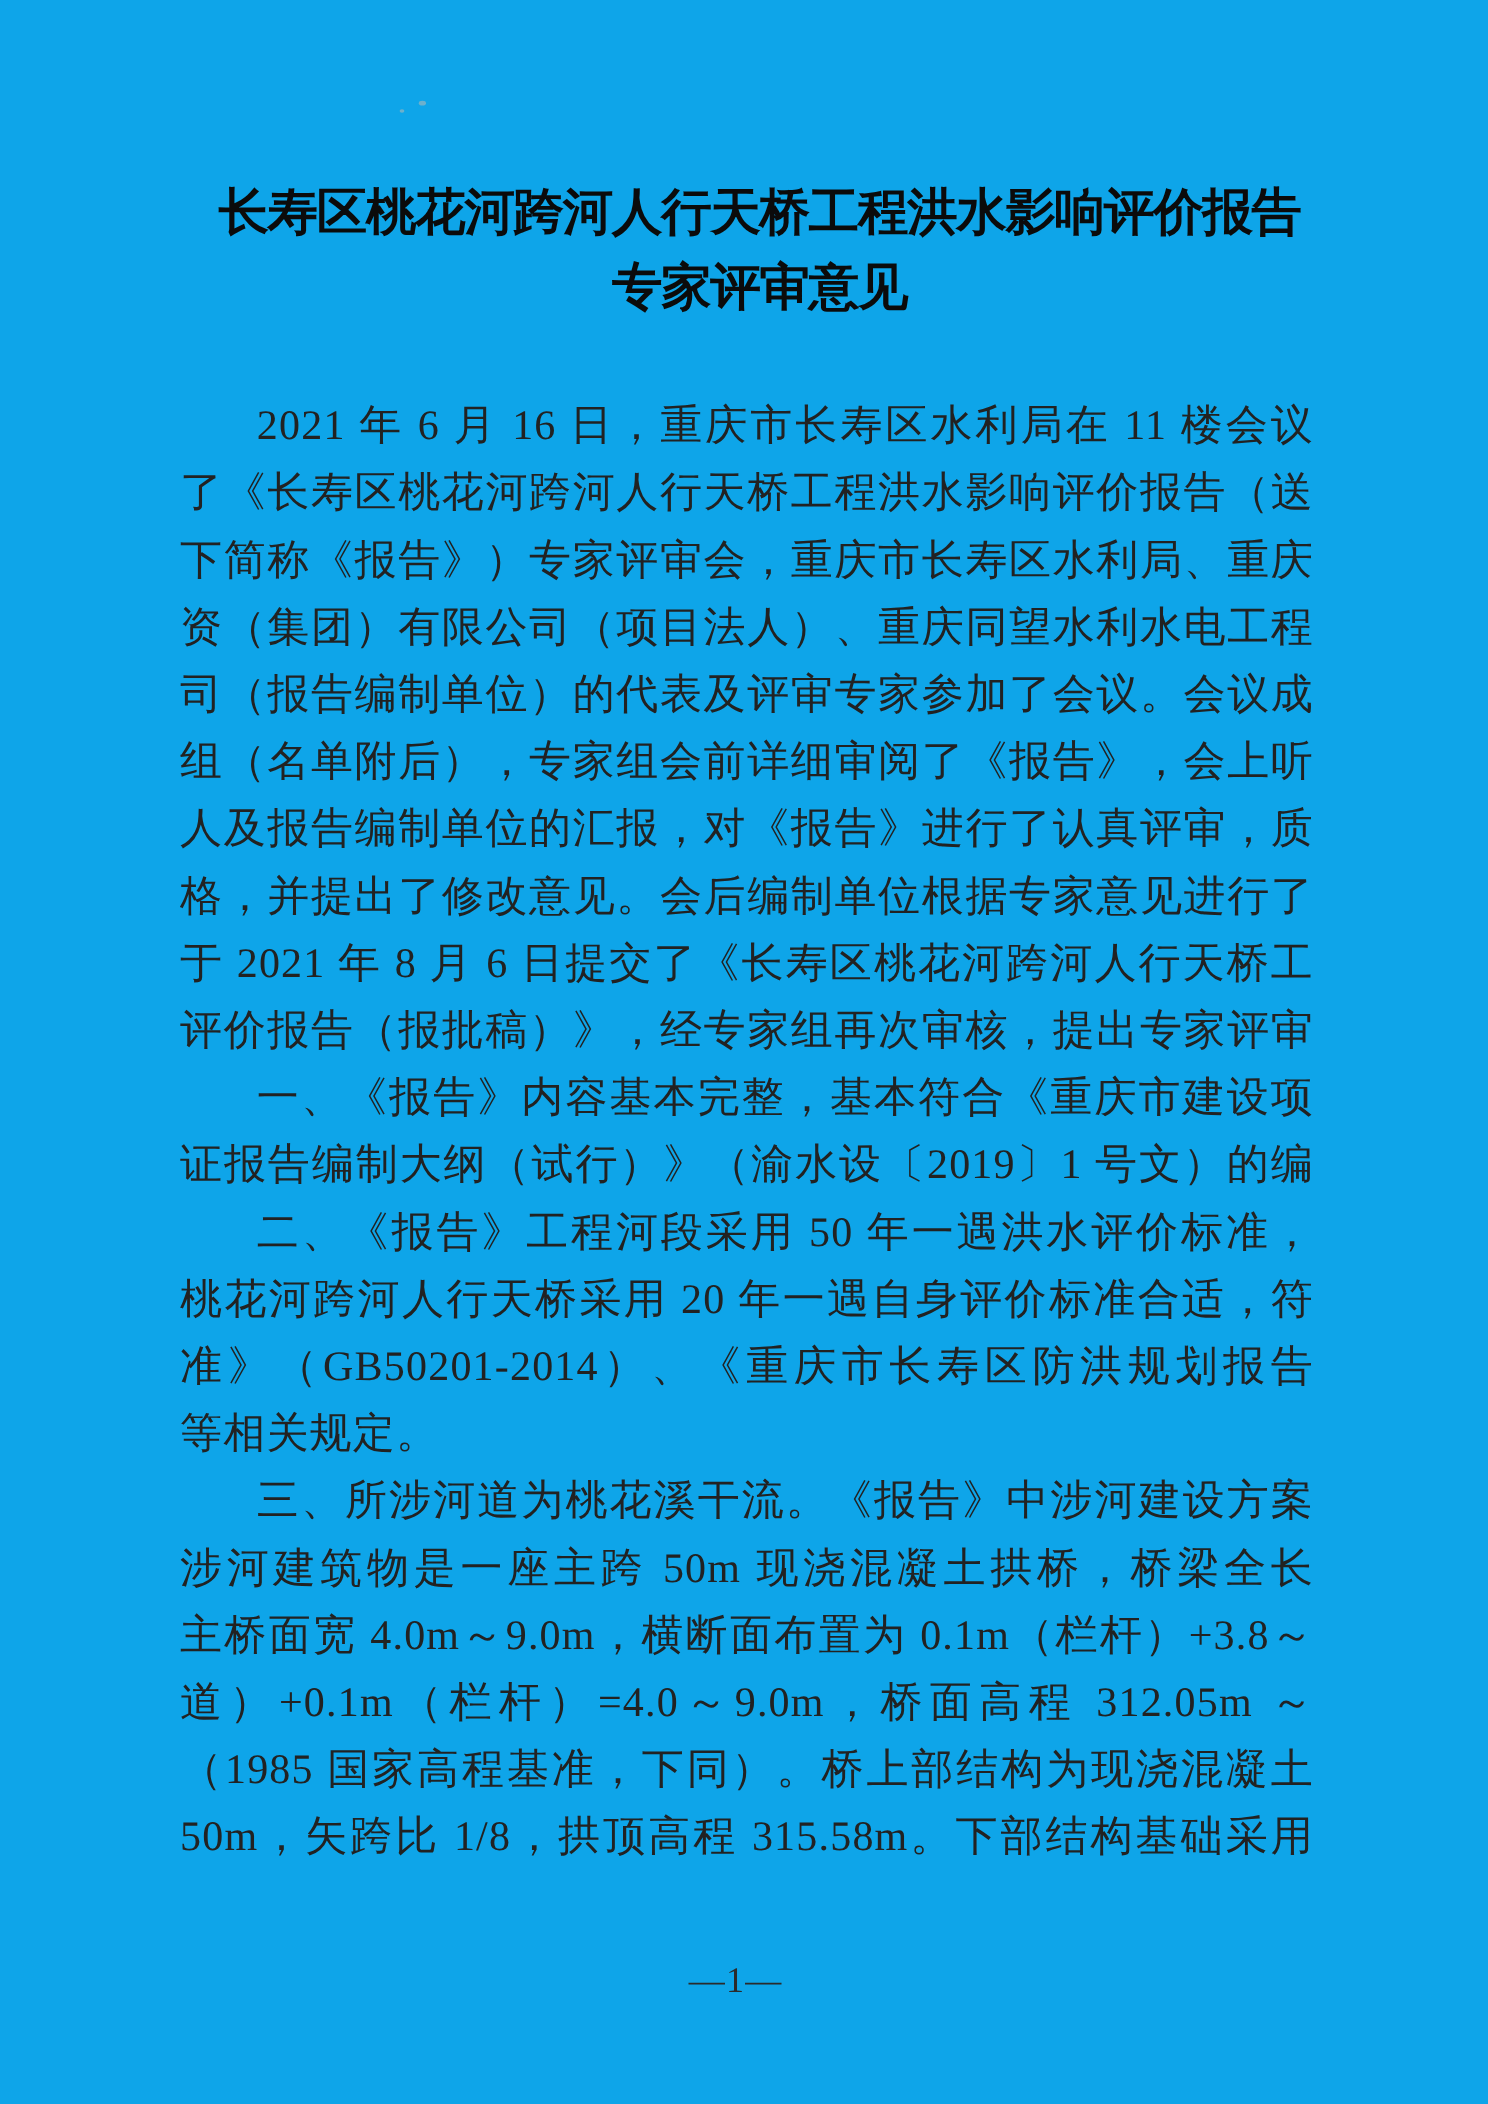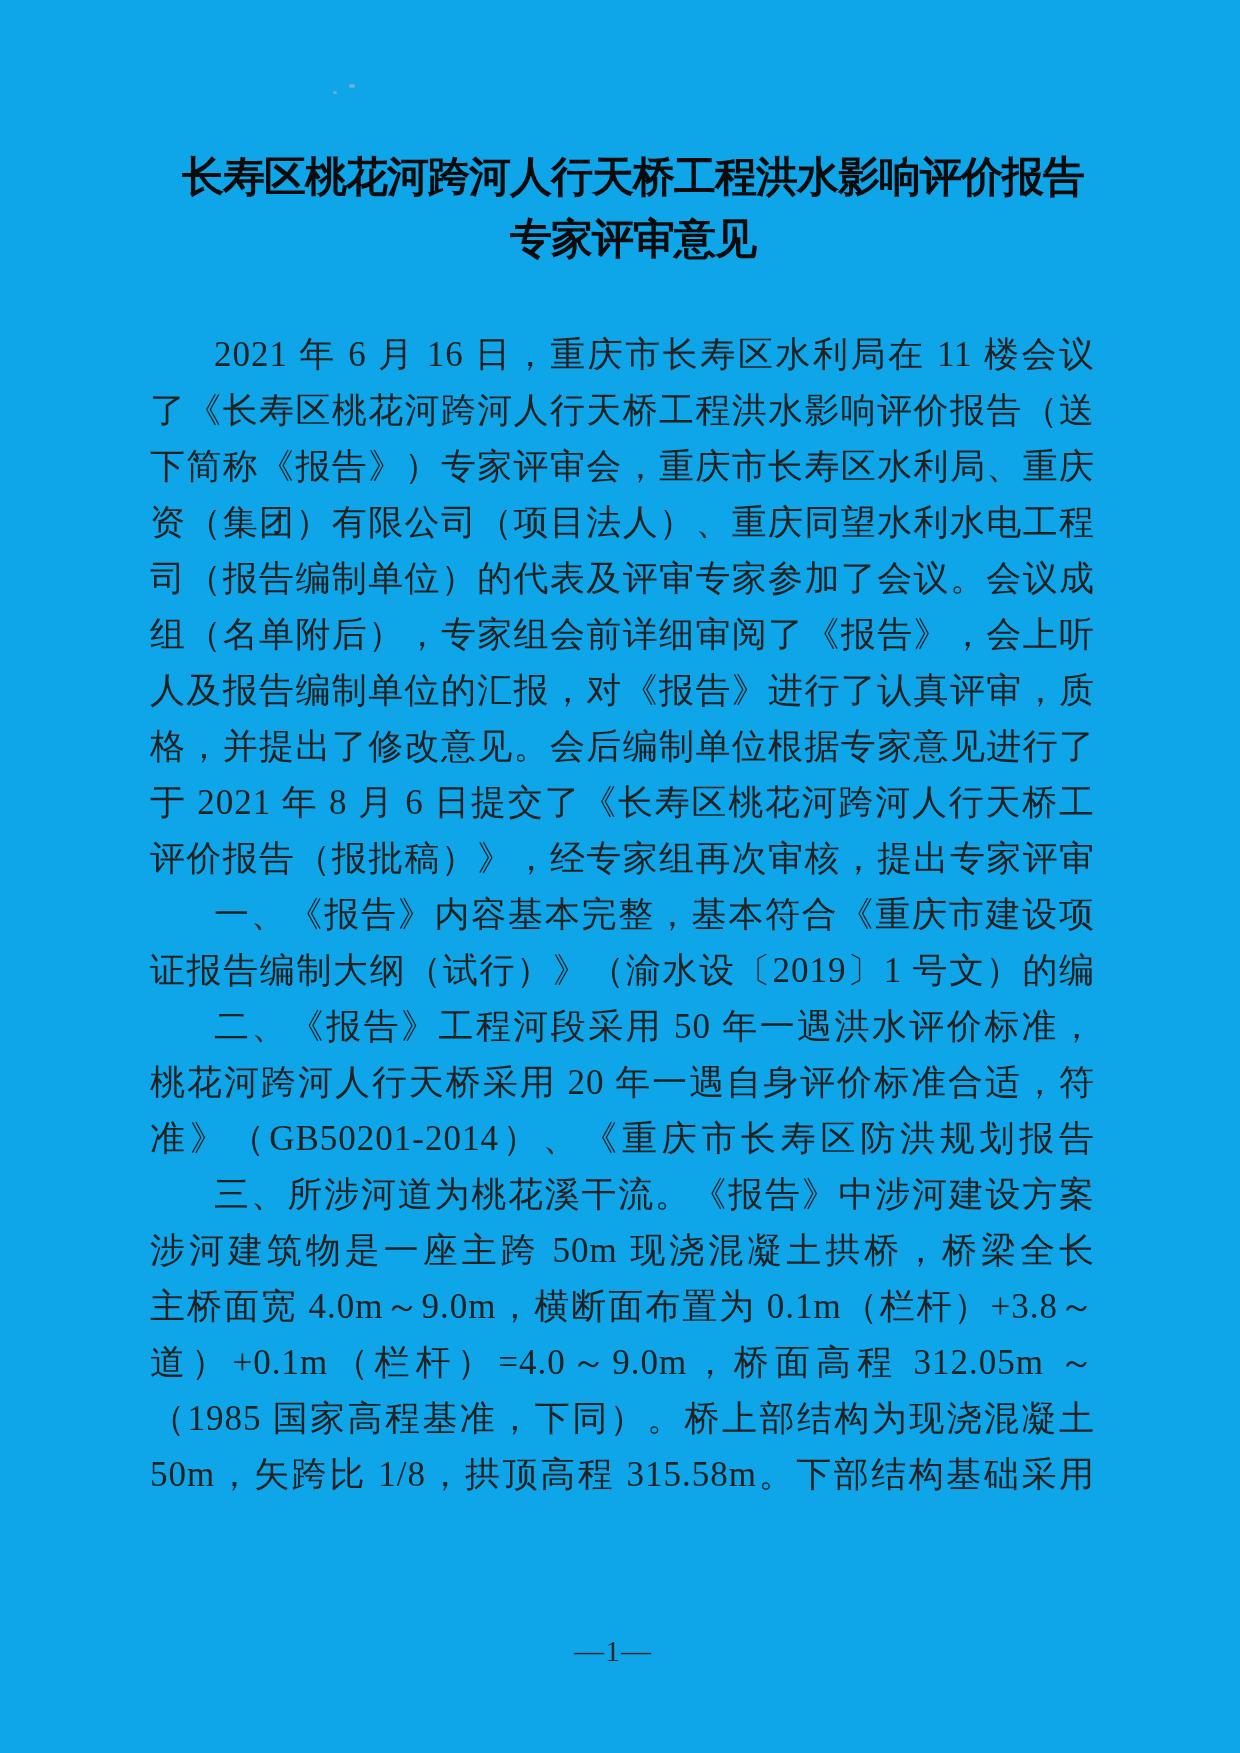--- a/index.html
+++ b/index.html
@@ -93,20 +93,21 @@
       <div class="line full">组（名单附后），专家组会前详细审阅了《报告》，会上听取了项目法</div>
       <div class="line full">人及报告编制单位的汇报，对《报告》进行了认真评审，质量评定合</div>
       <div class="line full">格，并提出了修改意见。会后编制单位根据专家意见进行了修改补充，</div>
       <div class="line full">于 2021 年 8 月 6 日提交了《长寿区桃花河跨河人行天桥工程洪水影响</div>
       <div class="line">评价报告（报批稿）》，经专家组再次审核，提出专家评审意见如下：</div>
       <div class="line indent full">一、《报告》内容基本完整，基本符合《重庆市建设项目水影响论</div>
       <div class="line">证报告编制大纲（试行）》（渝水设〔2019〕1 号文）的编制要求。</div>
       <div class="line indent full">二、《报告》工程河段采用 50 年一遇洪水评价标准，涉河建筑物</div>
       <div class="line full">桃花河跨河人行天桥采用 20 年一遇自身评价标准合适，符合《防洪标</div>
       <div class="line full">准》（GB50201-2014）、《重庆市长寿区防洪规划报告（2015~2025）》</div>
+      <div class="line">等相关规定。</div>
       <div class="line indent full">三、所涉河道为桃花溪干流。《报告》中涉河建设方案基本可行。</div>
       <div class="line full">涉河建筑物是一座主跨 50m 现浇混凝土拱桥，桥梁全长 62.56m，天桥</div>
       <div class="line full">主桥面宽 4.0m～9.0m，横断面布置为 0.1m（栏杆）+3.8～8.8m（人行</div>
       <div class="line full">道）+0.1m（栏杆）=4.0～9.0m，桥面高程 312.05m ～316.63m ～312.00m</div>
       <div class="line full">（1985 国家高程基准，下同）。桥上部结构为现浇混凝土拱桥，主跨</div>
       <div class="line full">50m，矢跨比 1/8，拱顶高程 315.58m。下部结构基础采用扩大基础形</div>
     </div>
 
   <div class="footer">—1—</div>
 

